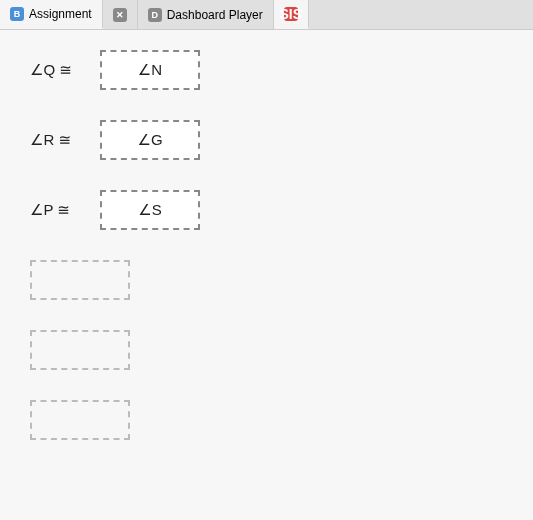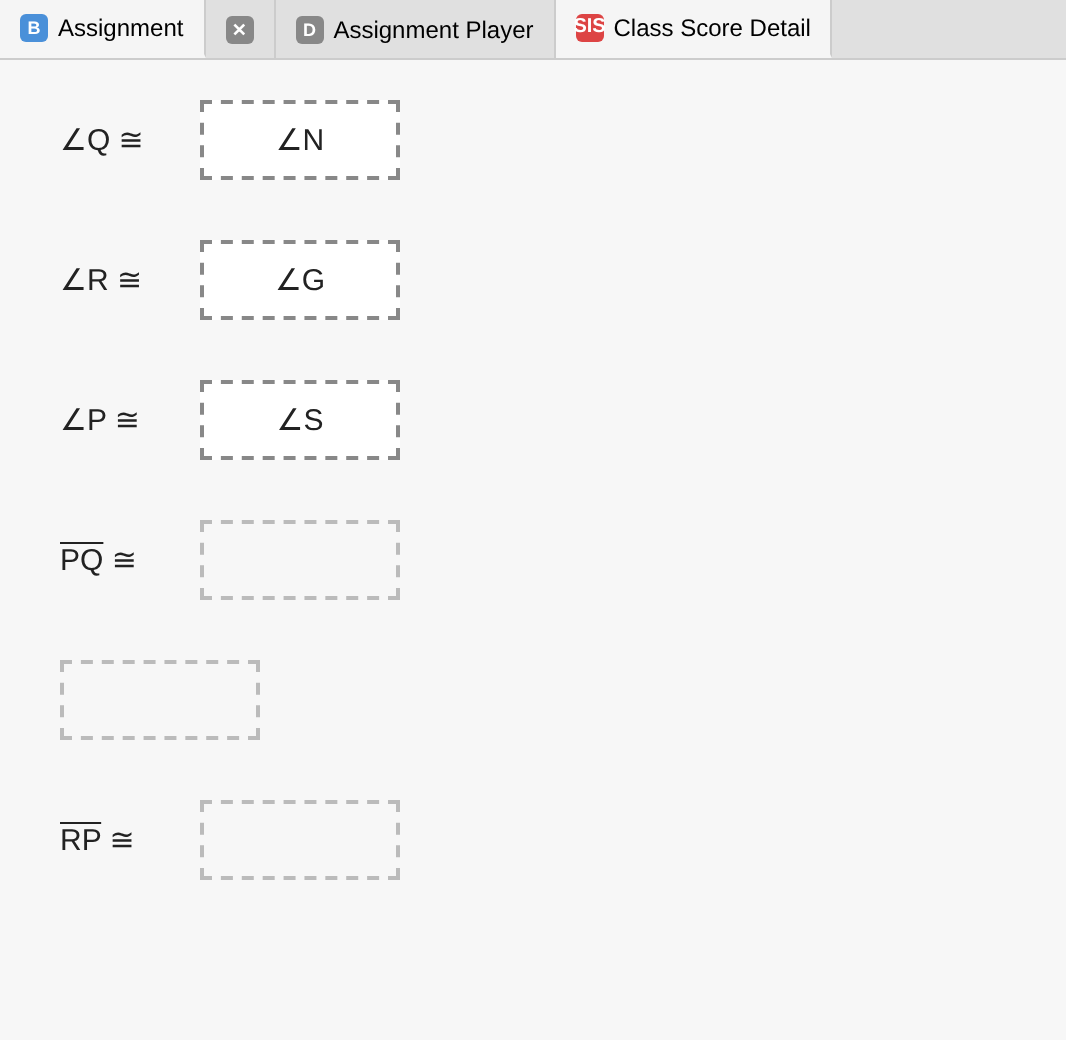--- a/index.html
+++ b/index.html
@@ -39,21 +39,21 @@
       border-radius: 3px;
       display: flex;
       align-items: center;
       justify-content: center;
       font-size: 9px;
       font-weight: bold;
       color: white;
     }
     .tab-icon.blue { background: #4a90d9; }
     .tab-icon.gray { background: #888; }
-    .tab-icon.sis { background: #d44; font-size: 10px; }
+    .tab-icon.sis { background: #d44; font-size: 14px; }
 
     
     .main-content {
       background: #f7f7f7;
       padding: 20px 30px;
       height: calc(520px - 30px);
       overflow-y: auto;
     }
 
     
@@ -98,25 +98,24 @@
 <div class="tab-bar">
   <div class="tab active">
     <div class="tab-icon blue">B</div>
     <span>Assignment</span>
   </div>
   <div class="tab">
     <div class="tab-icon gray">✕</div>
   </div>
   <div class="tab">
     <div class="tab-icon gray">D</div>
-    <span>Assignment Player</span>
+    <span>Dashboard Player</span>
   </div>
   <div class="tab active">
     <div class="tab-icon sis">SIS</div>
-    <span>Class Score Detail</span>
   </div>
 </div>
 
 <div class="main-content">
 
   <div class="equation-row">
     <div class="equation-label">∠Q ≅</div>
     <div class="answer-box filled">∠N</div>
   </div>
 
@@ -124,26 +123,24 @@
     <div class="equation-label">∠R ≅</div>
     <div class="answer-box filled">∠G</div>
   </div>
 
   <div class="equation-row">
     <div class="equation-label">∠P ≅</div>
     <div class="answer-box filled">∠S</div>
   </div>
 
   <div class="equation-row">
-    <div class="equation-label"><span class="overline">PQ</span> ≅</div>
     <div class="answer-box empty"></div>
   </div>
 
   <div class="equation-row">
     <div class="answer-box empty"></div>
   </div>
 
   <div class="equation-row">
-    <div class="equation-label"><span class="overline">RP</span> ≅</div>
     <div class="answer-box empty"></div>
   </div>
 
 </div>
 
 </body></html>

